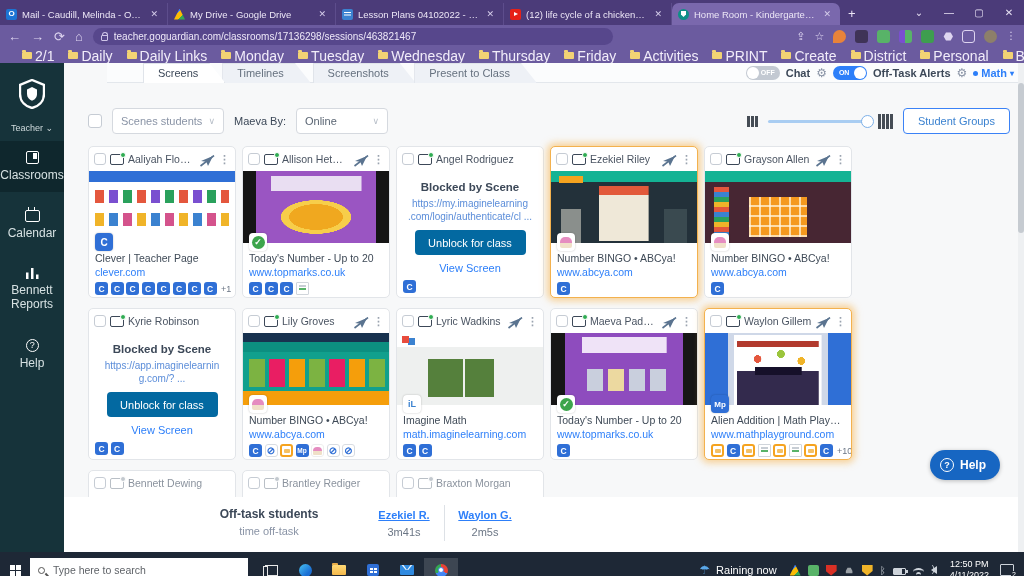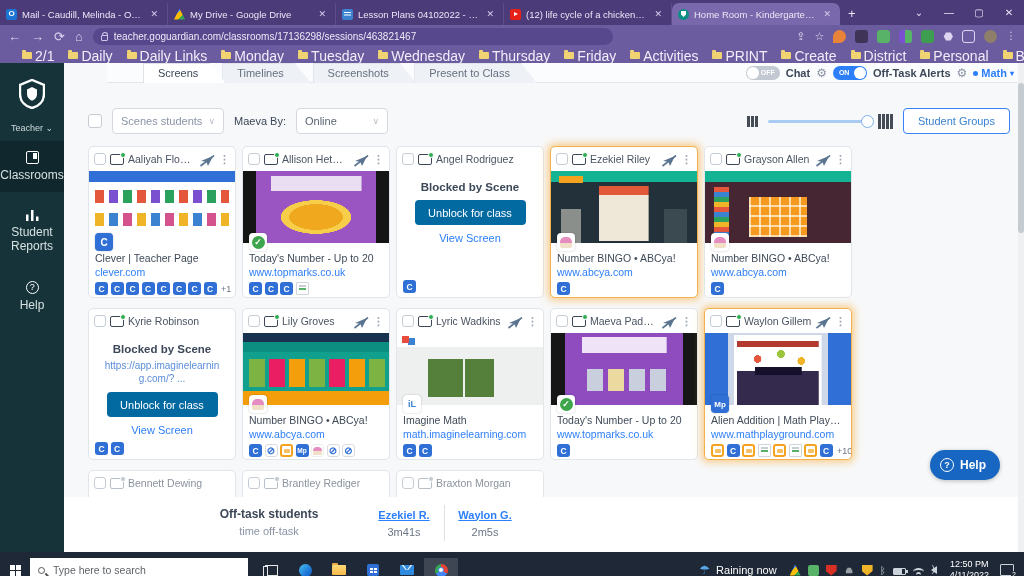--- a/index.html
+++ b/index.html
@@ -416,22 +416,26 @@
           <path d="M13 8 L18 10.5 V15 C18 18.5 15.6 20.8 13 21.8 C10.4 20.8 8 18.5 8 15 V10.5 Z" fill="#fff"></path>
         </svg>
     </div>
     <div id="role"><span>Teacher</span> <span>⌄</span></div>
     <div id="side-items">
         <div class="side-item active">
           <span class="sic sic-classrooms"></span>
           <div>Classrooms</div>
         </div>
         <div class="side-item">
+          <span class="sic sic-calendar"></span>
+          <div>Calendar</div>
+        </div>
+        <div class="side-item">
           <span class="sic sic-reports"></span>
-          <div>Student Reports</div>
+          <div>Bennett Reports</div>
         </div>
         <div class="side-item">
           <span class="sic sic-help"></span>
           <div>Help</div>
         </div>
       </div>
   </div>
 
   <div id="main">
     <div id="ggtabs">
@@ -542,20 +546,24 @@
         <div class="card">
           <div class="chead">
             <span class="cbox"></span>
             <span class="scrfr">
               <span class="dot"></span>
             </span>
             <span class="cname">Angel Rodriguez</span>
           </div>
           <div class="blocked-body">
             <div class="bk-title">Blocked by Scene</div>
+            <div class="bk-url">
+              <div>https://my.imaginelearning</div>
+              <div>.com/login/authenticate/cl ...</div>
+            </div>
             <div class="bk-btn">Unblock for class</div>
             <div class="bk-view">View Screen</div>
           </div>
           <div class="chips" style="position: absolute; bottom: 4px; left: 0px;">
             <span class="chip c">C</span>
           </div>
         </div>
         <div class="card alert">
           <div class="chead">
             <span class="cbox"></span>

